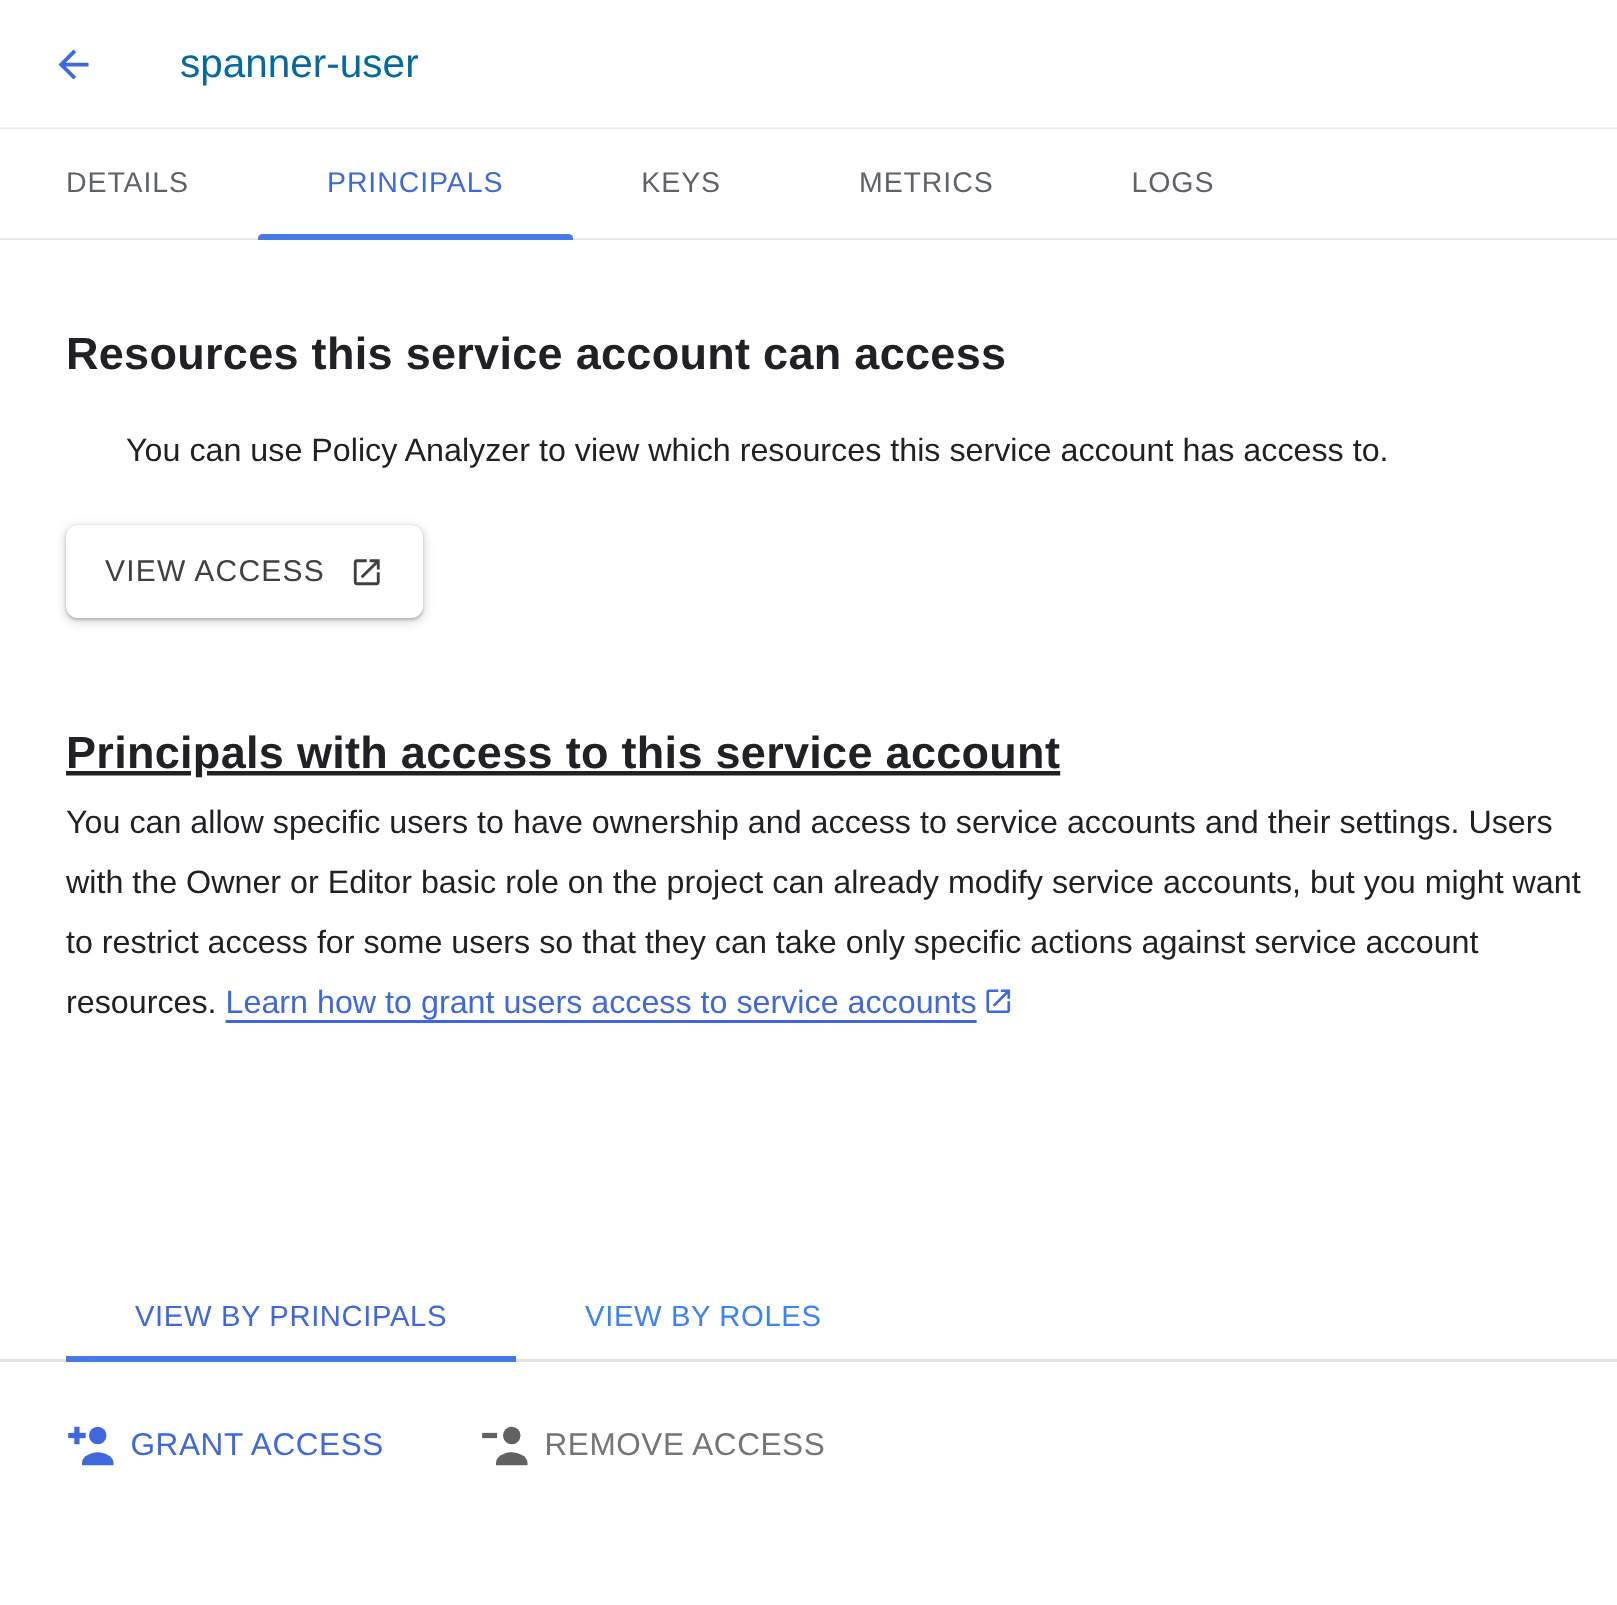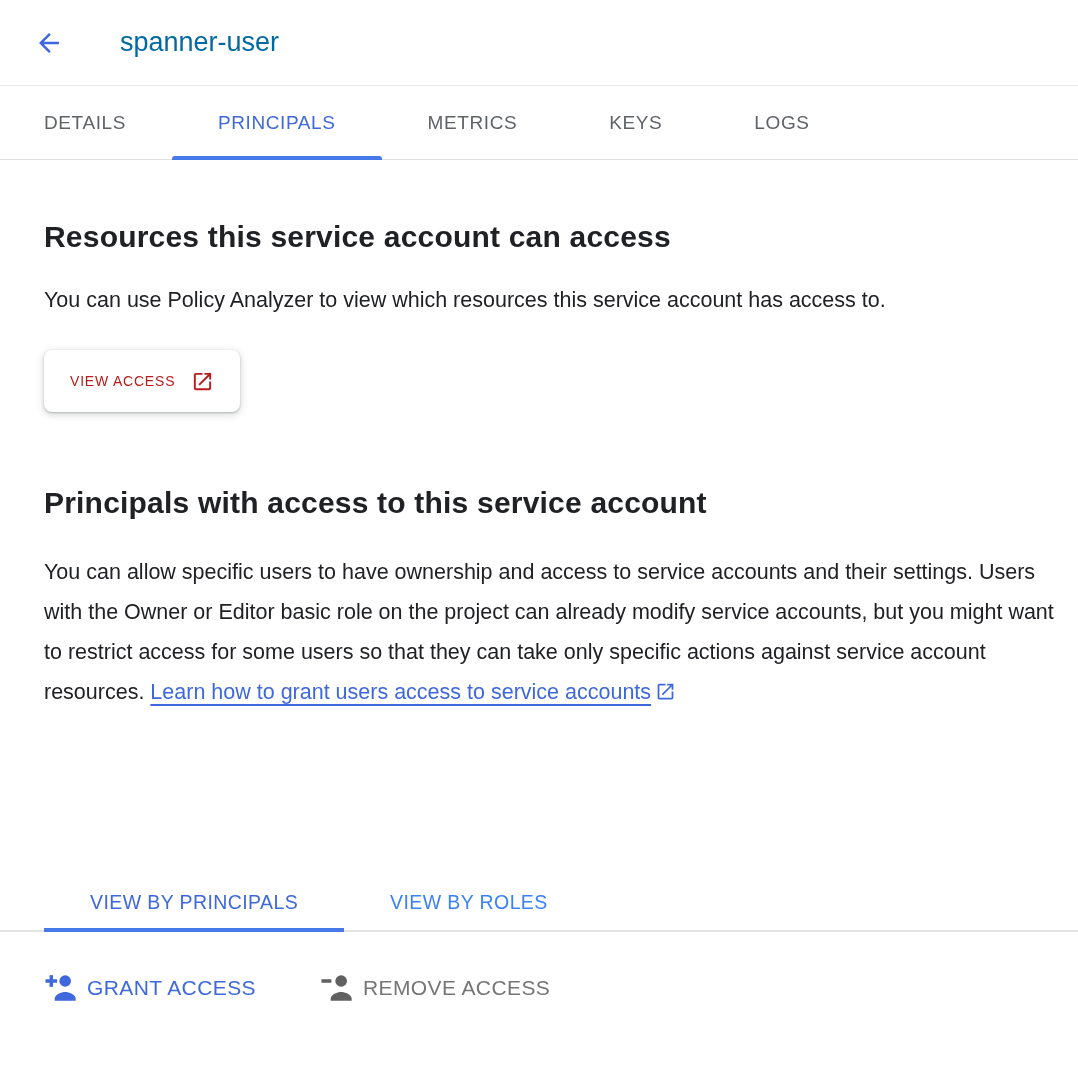--- a/index.html
+++ b/index.html
@@ -66,30 +66,30 @@
   .main { padding: 0 12px 0 44px; }
 
   .section-heading {
     margin: 0;
     font-size: 30px;
     font-weight: 700;
     letter-spacing: 0.2px;
     color: #202124;
   }
   #resources-heading { margin-top: 60px; }
-  #principals-heading { margin-top: 74px; }
+  #principals-heading { margin-top: 74px; text-decoration: underline; }
 
   .body-text {
     margin: 0;
     font-size: 21.5px;
     line-height: 40px;
     color: #202124;
   }
-  #resources-desc { margin-top: 26px; }
-  #principals-desc { margin-top: 32px; max-width: 1024px; }
+  #resources-desc { margin-top: 26px; margin-left: 40px; }
+  #principals-desc { margin-top: 8px; max-width: 1024px; }
 
   .inline-link {
     color: #3e68dc;
     text-decoration: underline;
     text-underline-offset: 5px;
     text-decoration-thickness: 1.5px;
     cursor: pointer;
   }
   .inline-external-icon svg {
     width: 21px; height: 21px;
@@ -101,23 +101,23 @@
   .view-access-btn {
     margin-top: 30px;
     display: inline-flex; align-items: center;
     gap: 16px;
     height: 62px;
     padding: 0 26px;
     border: none;
     border-radius: 8px;
     background: #ffffff;
     box-shadow: 0 1px 2px rgba(60,64,67,0.30), 0 2px 6px 2px rgba(60,64,67,0.15);
-    color: #b91c1c;
+    color: #404040;
     font-family: "Liberation Sans", sans-serif;
-    font-size: 14px; font-weight: 500;
+    font-size: 20px; font-weight: 500;
     letter-spacing: 0.8px;
     cursor: pointer;
   }
   .view-access-btn svg { width: 23px; height: 23px; }
 
   
   .subtabs {
     margin-top: 162px;
     display: flex;
     height: 58px;
@@ -175,22 +175,22 @@
         <path d="M20 11H7.83l5.59-5.59L12 4l-8 8 8 8 1.41-1.41L7.83 13H20v-2z"></path>
       </svg>
     </span>
   </div>
   <div class="header-title">spanner-user</div>
 </div>
 
 <div class="tabbar">
   <div class="tab">DETAILS</div>
   <div class="tab active">PRINCIPALS</div>
+  <div class="tab">KEYS</div>
   <div class="tab">METRICS</div>
-  <div class="tab">KEYS</div>
   <div class="tab">LOGS</div>
 </div>
 
 <div class="main">
 
   <h1 class="section-heading" id="resources-heading">Resources this service account can access</h1>
 
   <p class="body-text" id="resources-desc">You can use Policy Analyzer to view which resources this service account has access to.</p>
 
   <button class="view-access-btn">

